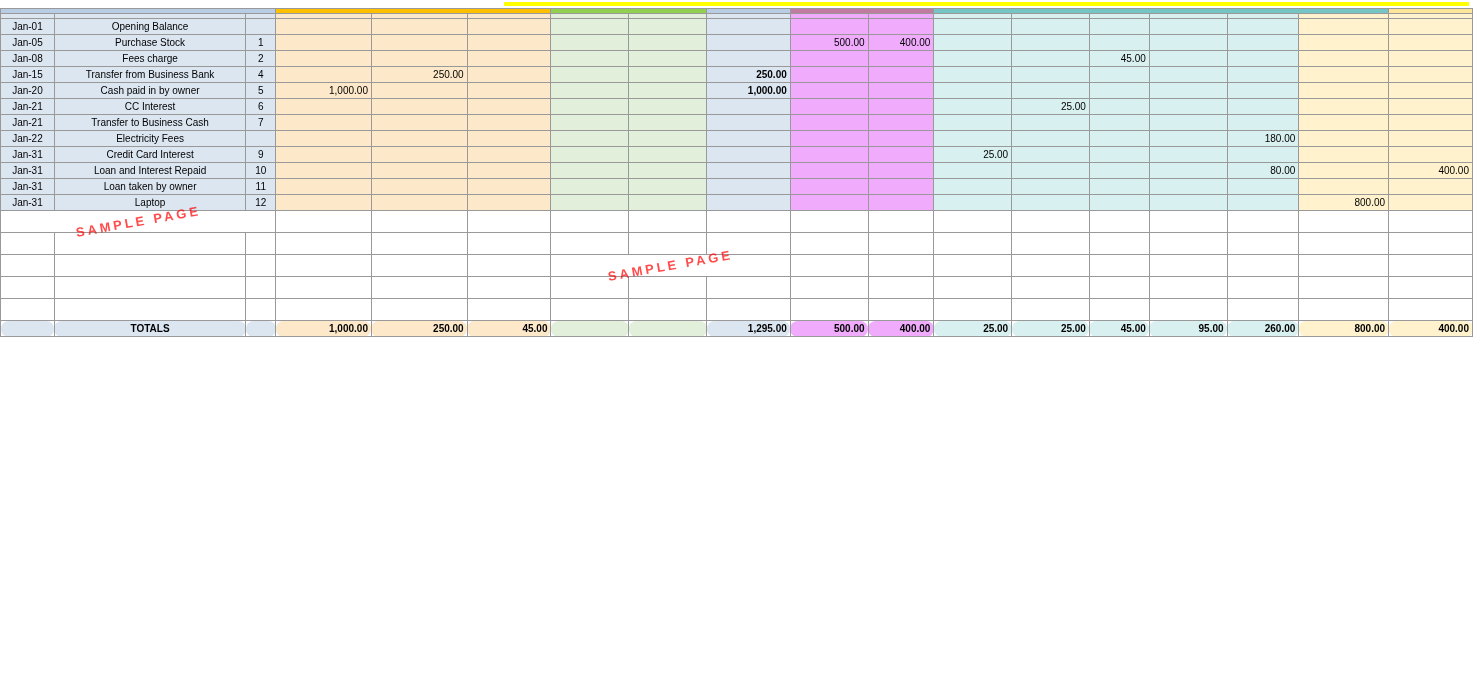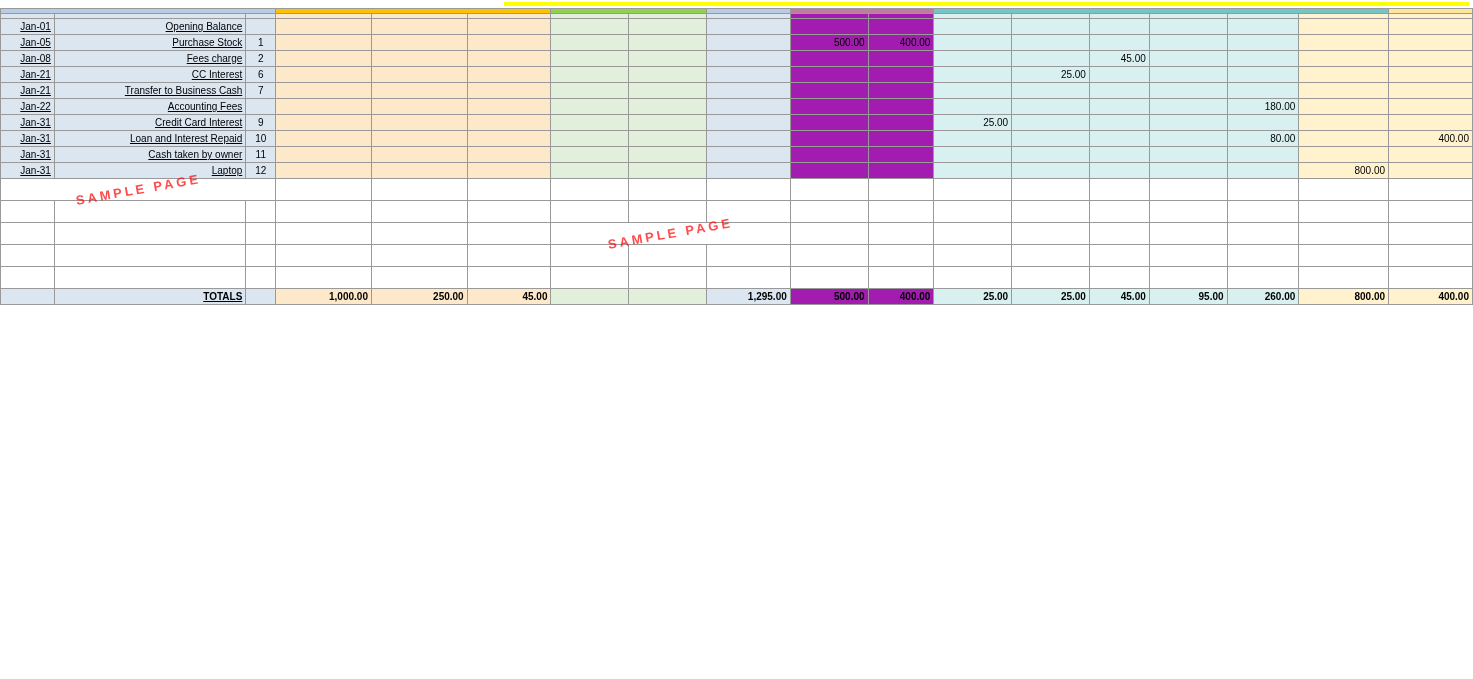--- a/index.html
+++ b/index.html
@@ -37,58 +37,58 @@
     }
 
     th, td {
       border: 1px solid #999;
       padding: 2px 3px;
       text-align: center;
       vertical-align: middle;
       font-size: 10px;
     }
 
-    td.left-align { text-align: right; text-decoration: underline; }
+    td.left-align { text-align: center; }
     td.right-align { text-align: right; }
 
     
     .header-details { background: #b8cce4; }
     .header-other-funds { background: #ffc000; }
     .header-income { background: #92d050; }
     .header-cost { background: #c27ba0; }
     .header-expenses { background: #76c5c5; }
     .header-other-funds2 { background: #ffe599; }
 
     
     .subheader-details { background: #dce6f1; }
     .subheader-other-funds { background: #fde9c9; }
     .subheader-income { background: #e2efda; }
     .subheader-total { background: #dce6f1; }
-    .subheader-cost { background: #a21caf; }
+    .subheader-cost { background: #f0abfc; }
     .subheader-expenses { background: #d9f0f0; }
     .subheader-other-funds2 { background: #fff2cc; }
 
     
     .row-light { background: #eaf1fb; }
     .row-white { background: #fff; }
 
     .totals-row { background: #eaf1fb; font-weight: bold; }
 
     .sample-text {
       color: red;
       font-weight: bold;
       font-size: 13px;
       letter-spacing: 3px;
       transform: rotate(-10deg);
       display: inline-block;
       opacity: 0.7;
     }
 
     
-    .totals-row td { font-weight: bold; }
+    .totals-row td { font-weight: bold; border-radius: 8px; }
 
     .bold { font-weight: bold; }
   </style>
 </head>
 <body>
 
 <div class="page-header">
   <div class="month"></div>
   <div class="business"></div>
   <div class="credit-card-title"></div>
@@ -184,20 +184,60 @@
         <td class="right-align subheader-cost"></td>
         <td class="right-align subheader-expenses"></td>
         <td class="right-align subheader-expenses"></td>
         <td class="right-align subheader-expenses">45.00</td>
         <td class="right-align subheader-expenses"></td>
         <td class="right-align subheader-expenses"></td>
         <td class="right-align subheader-other-funds2"></td>
         <td class="right-align subheader-other-funds2"></td>
       </tr>
       <tr class="row-light">
+        <td class="left-align subheader-details">Jan-15</td>
+        <td class="left-align subheader-details">Transfer from Business Bank</td>
+        <td class="subheader-details">4</td>
+        <td class="right-align subheader-other-funds"></td>
+        <td class="right-align subheader-other-funds">250.00</td>
+        <td class="right-align subheader-other-funds"></td>
+        <td class="right-align subheader-income"></td>
+        <td class="right-align subheader-income"></td>
+        <td class="right-align subheader-total bold">250.00</td>
+        <td class="right-align subheader-cost"></td>
+        <td class="right-align subheader-cost"></td>
+        <td class="right-align subheader-expenses"></td>
+        <td class="right-align subheader-expenses"></td>
+        <td class="right-align subheader-expenses"></td>
+        <td class="right-align subheader-expenses"></td>
+        <td class="right-align subheader-expenses"></td>
+        <td class="right-align subheader-other-funds2"></td>
+        <td class="right-align subheader-other-funds2"></td>
+      </tr>
+      <tr class="row-white">
+        <td class="left-align subheader-details">Jan-20</td>
+        <td class="left-align subheader-details">Cash paid in by owner</td>
+        <td class="subheader-details">5</td>
+        <td class="right-align subheader-other-funds">1,000.00</td>
+        <td class="right-align subheader-other-funds"></td>
+        <td class="right-align subheader-other-funds"></td>
+        <td class="right-align subheader-income"></td>
+        <td class="right-align subheader-income"></td>
+        <td class="right-align subheader-total bold">1,000.00</td>
+        <td class="right-align subheader-cost"></td>
+        <td class="right-align subheader-cost"></td>
+        <td class="right-align subheader-expenses"></td>
+        <td class="right-align subheader-expenses"></td>
+        <td class="right-align subheader-expenses"></td>
+        <td class="right-align subheader-expenses"></td>
+        <td class="right-align subheader-expenses"></td>
+        <td class="right-align subheader-other-funds2"></td>
+        <td class="right-align subheader-other-funds2"></td>
+      </tr>
+      <tr class="row-light">
         <td class="left-align subheader-details">Jan-21</td>
         <td class="left-align subheader-details">CC Interest</td>
         <td class="subheader-details">6</td>
         <td class="right-align subheader-other-funds"></td>
         <td class="right-align subheader-other-funds"></td>
         <td class="right-align subheader-other-funds"></td>
         <td class="right-align subheader-income"></td>
         <td class="right-align subheader-income"></td>
         <td class="right-align subheader-total bold"></td>
         <td class="right-align subheader-cost"></td>
@@ -225,21 +265,21 @@
         <td class="right-align subheader-expenses"></td>
         <td class="right-align subheader-expenses"></td>
         <td class="right-align subheader-expenses"></td>
         <td class="right-align subheader-expenses"></td>
         <td class="right-align subheader-expenses"></td>
         <td class="right-align subheader-other-funds2"></td>
         <td class="right-align subheader-other-funds2"></td>
       </tr>
       <tr class="row-light">
         <td class="left-align subheader-details">Jan-22</td>
-        <td class="left-align subheader-details">Accounting Fees</td>
+        <td class="left-align subheader-details">Electricity Fees</td>
         <td class="subheader-details"></td>
         <td class="right-align subheader-other-funds"></td>
         <td class="right-align subheader-other-funds"></td>
         <td class="right-align subheader-other-funds"></td>
         <td class="right-align subheader-income"></td>
         <td class="right-align subheader-income"></td>
         <td class="right-align subheader-total bold"></td>
         <td class="right-align subheader-cost"></td>
         <td class="right-align subheader-cost"></td>
         <td class="right-align subheader-expenses"></td>
@@ -285,21 +325,21 @@
         <td class="right-align subheader-expenses"></td>
         <td class="right-align subheader-expenses"></td>
         <td class="right-align subheader-expenses"></td>
         <td class="right-align subheader-expenses"></td>
         <td class="right-align subheader-expenses">80.00</td>
         <td class="right-align subheader-other-funds2"></td>
         <td class="right-align subheader-other-funds2">400.00</td>
       </tr>
       <tr class="row-light">
         <td class="left-align subheader-details">Jan-31</td>
-        <td class="left-align subheader-details">Cash taken by owner</td>
+        <td class="left-align subheader-details">Loan taken by owner</td>
         <td class="subheader-details">11</td>
         <td class="right-align subheader-other-funds"></td>
         <td class="right-align subheader-other-funds"></td>
         <td class="right-align subheader-other-funds"></td>
         <td class="right-align subheader-income"></td>
         <td class="right-align subheader-income"></td>
         <td class="right-align subheader-total bold"></td>
         <td class="right-align subheader-cost"></td>
         <td class="right-align subheader-cost"></td>
         <td class="right-align subheader-expenses"></td>

